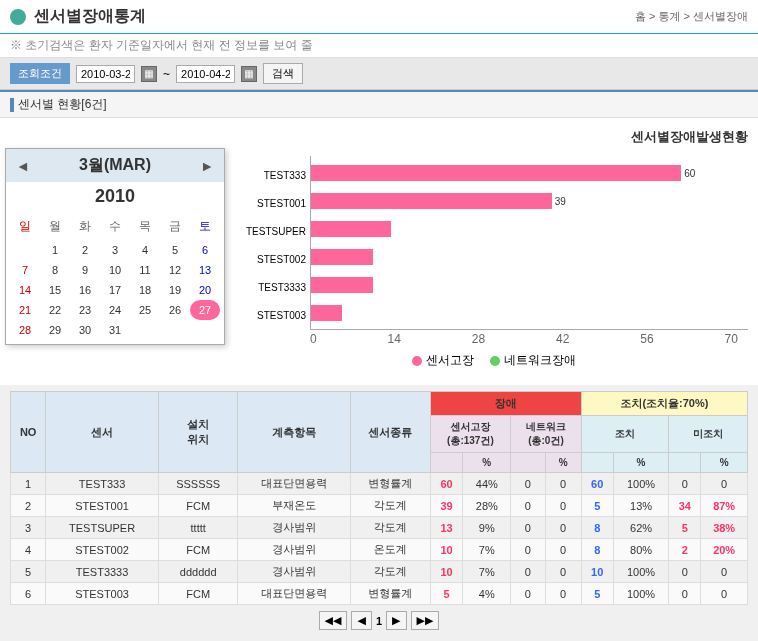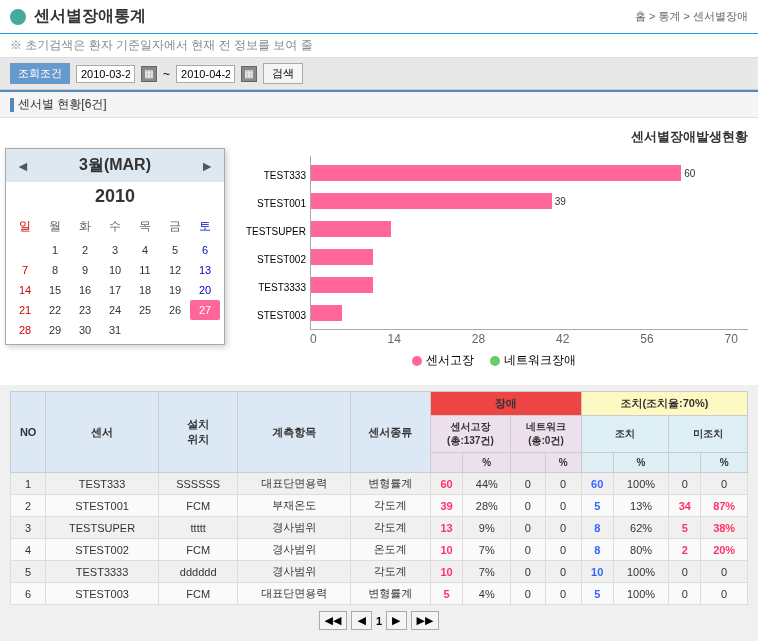--- a/index.html
+++ b/index.html
@@ -39,21 +39,21 @@
     .cal-year { font-size: 18px; font-weight: bold; color: #333; text-align: center; padding: 4px; }
     .cal-nav { cursor: pointer; font-size: 14px; color: #555; }
     .cal-grid { padding: 4px; }
     .cal-weekdays { display: grid; grid-template-columns: repeat(7, 1fr); text-align: center; font-size: 11px; color: #666; margin-bottom: 2px; }
     .cal-weekday { padding: 3px 0; }
     .cal-days { display: grid; grid-template-columns: repeat(7, 1fr); text-align: center; }
     .cal-day { padding: 4px 2px; font-size: 11px; cursor: pointer; color: #333; }
     .cal-day.empty { color: transparent; }
     .cal-day.sunday { color: #cc0000; }
     .cal-day.saturday { color: #0000cc; }
-    .cal-day.today { background: #ff6699; color: #fff; border-radius: 2px; }
+    .cal-day.today { background: #ff6699; color: #fff; border-radius: 10px; }
     
     
     .legend { display: flex; gap: 16px; justify-content: center; padding: 6px; }
     .legend-item { display: flex; align-items: center; gap: 4px; font-size: 11px; }
     .legend-dot { width: 10px; height: 10px; border-radius: 50%; }
     .legend-dot-pink { background: #ff6699; }
     .legend-dot-green { background: #66cc66; }
     .count-label { text-align: center; font-size: 11px; color: #555; }
     
     

